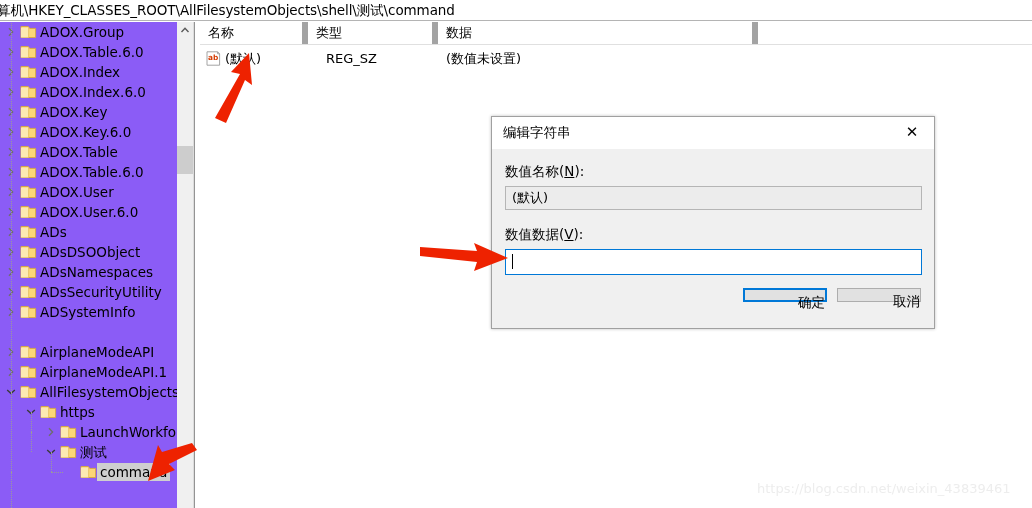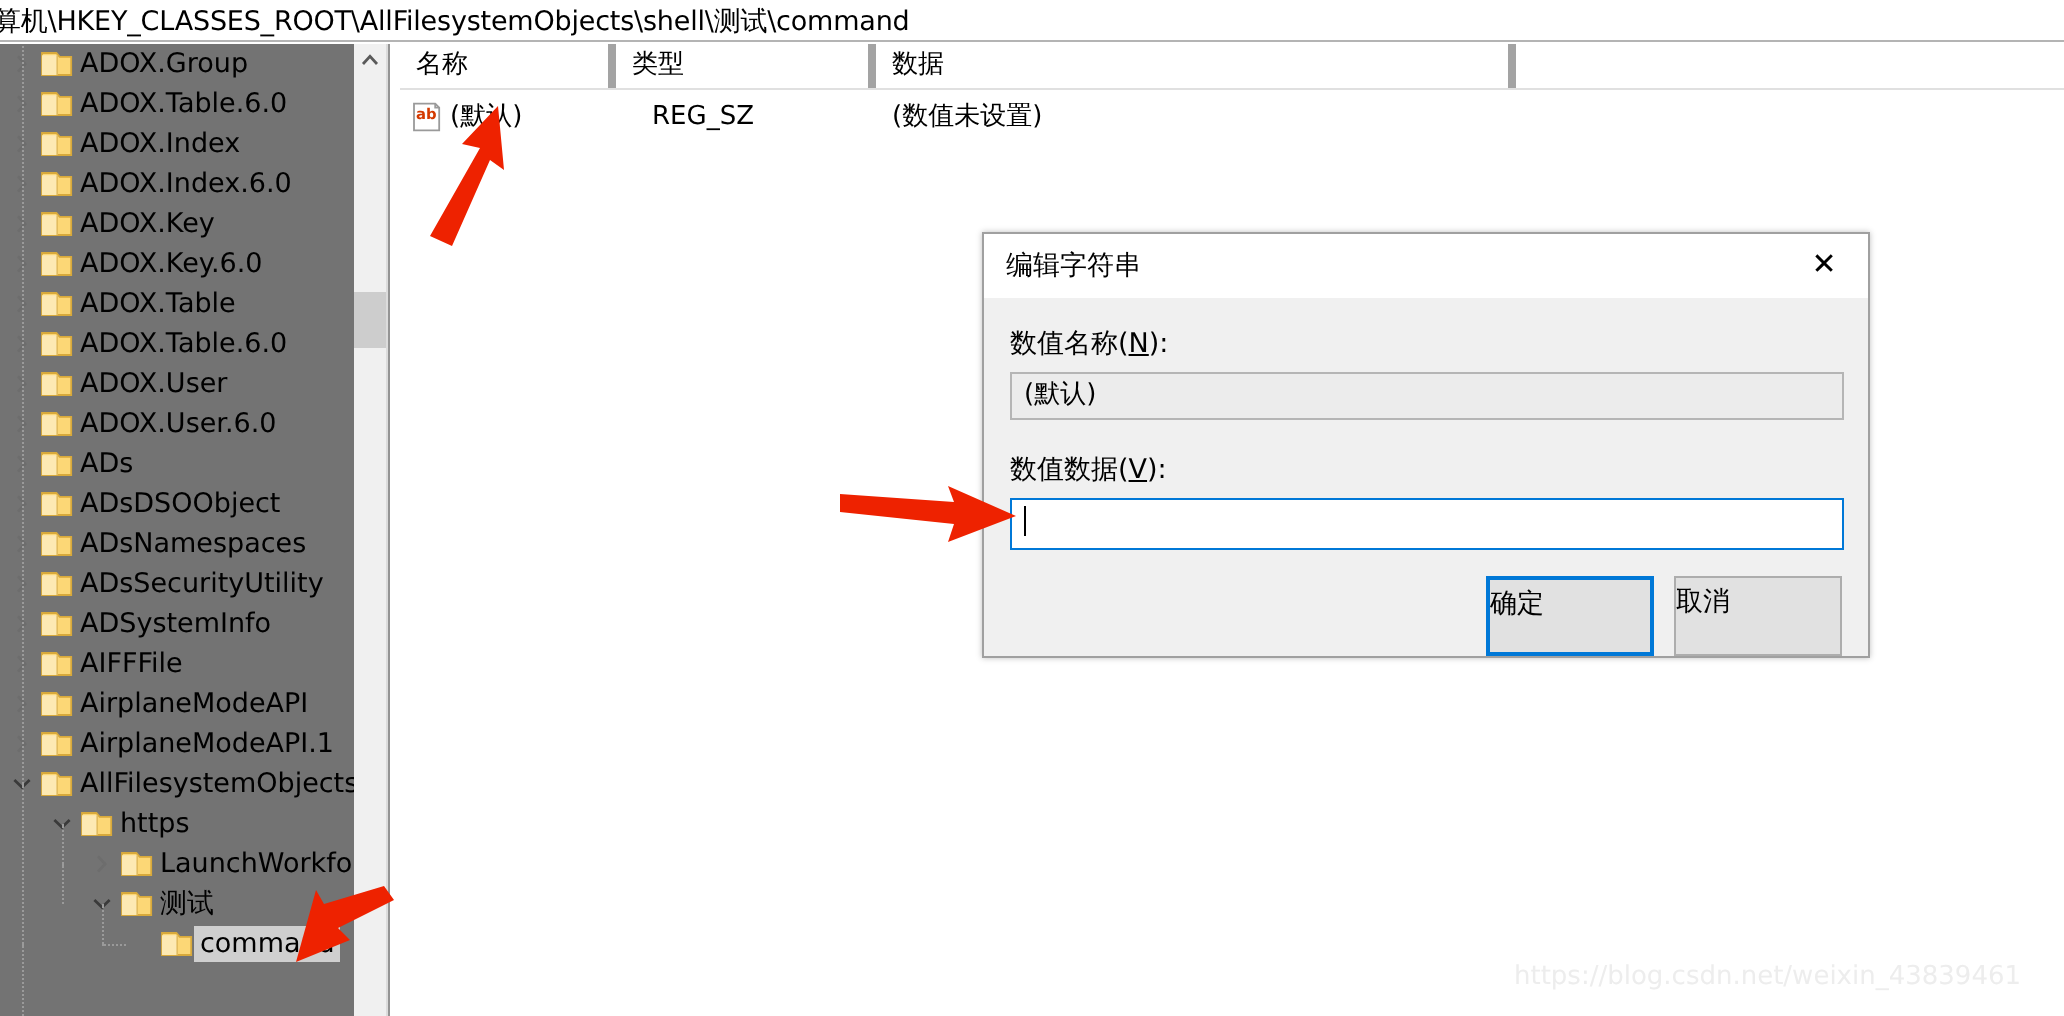--- a/index.html
+++ b/index.html
@@ -33,21 +33,21 @@
     font-size: 13.5px;
     color: #000;
     letter-spacing: -0.1px;
   }
 
   
   #treepane {
     position: absolute;
     left: 0; top: 22px;
     width: 177px; height: 486px;
-    background: #737373;
+    background: #8b5cf6;
     overflow: hidden;
   }
   .tree-row {
     position: absolute;
     left: 0;
     height: 20px;
     width: 177px;
     white-space: nowrap;
   }
   .tree-row .twisty {
@@ -140,21 +140,21 @@
   }
   .col-head {
     position: absolute;
     top: 0;
     height: 22px;
     line-height: 22px;
     font-size: 13px;
     color: #000;
     padding-left: 8px;
     box-sizing: border-box;
-    border-right: 4px solid #a3a3a3;
+    border-right: 6px solid #a3a3a3;
     white-space: nowrap;
   }
   .list-row {
     position: absolute;
     left: 0;
     height: 22px;
     width: 832px;
   }
   .cell {
     position: absolute;
@@ -238,24 +238,24 @@
   #caret {
     display: inline-block;
     width: 1px;
     height: 15px;
     background: #000;
     vertical-align: -3px;
   }
   .dlg-btn {
     position: absolute;
     top: 171px;
-    width: 84px; height: 40px;
+    width: 84px; height: 14px;
     background: #e1e1e1;
     font-size: 13.5px;
-    text-align: left;
+    text-align: right;
     line-height: 24px;
     color: #000;
     box-sizing: border-box;
   }
   #btn-ok {
     left: 251px;
     border: 2px solid #0078d7;
     background: #e1e1e1;
   }
   #btn-cancel {
@@ -477,33 +477,20 @@
         <svg width="14" height="14" viewBox="0 0 14 14">
           <path d="M5 3.2 L8.6 7 L5 10.8" fill="none" stroke="#6d6d6d" stroke-width="1.3"></path>
         </svg>
       </span>
       <span class="folder" style="left: 20px;"><svg width="17" height="14" viewBox="0 0 17 14">
           <path d="M1 1.5 h7.2 l1.6 1.9 H15.6 V12.5 H1 Z" fill="#fcd776" stroke="#d8a93b" stroke-width="0.9"></path>
           <path d="M1 2.6 h7.6 v9.9 H1 Z" fill="#fde9b3" stroke="none"></path>
           <path d="M8.6 2.6 V12.5" stroke="#e3bc5e" stroke-width="0.8" fill="none"></path>
         </svg></span>
       <span class="lbl" style="left: 37px;">ADSystemInfo</span>
-    </div>
-    <div class="tree-row" style="top: 300px;">
-      <span class="twisty" style="left: 4px;">
-        <svg width="14" height="14" viewBox="0 0 14 14">
-          <path d="M5 3.2 L8.6 7 L5 10.8" fill="none" stroke="#6d6d6d" stroke-width="1.3"></path>
-        </svg>
-      </span>
-      <span class="folder" style="left: 20px;"><svg width="17" height="14" viewBox="0 0 17 14">
-          <path d="M1 1.5 h7.2 l1.6 1.9 H15.6 V12.5 H1 Z" fill="#fcd776" stroke="#d8a93b" stroke-width="0.9"></path>
-          <path d="M1 2.6 h7.6 v9.9 H1 Z" fill="#fde9b3" stroke="none"></path>
-          <path d="M8.6 2.6 V12.5" stroke="#e3bc5e" stroke-width="0.8" fill="none"></path>
-        </svg></span>
-      <span class="lbl" style="left: 37px;">AIFFFile</span>
     </div>
     <div class="tree-row" style="top: 320px;">
       <span class="twisty" style="left: 4px;">
         <svg width="14" height="14" viewBox="0 0 14 14">
           <path d="M5 3.2 L8.6 7 L5 10.8" fill="none" stroke="#6d6d6d" stroke-width="1.3"></path>
         </svg>
       </span>
       <span class="folder" style="left: 20px;"><svg width="17" height="14" viewBox="0 0 17 14">
           <path d="M1 1.5 h7.2 l1.6 1.9 H15.6 V12.5 H1 Z" fill="#fcd776" stroke="#d8a93b" stroke-width="0.9"></path>
           <path d="M1 2.6 h7.6 v9.9 H1 Z" fill="#fde9b3" stroke="none"></path>

